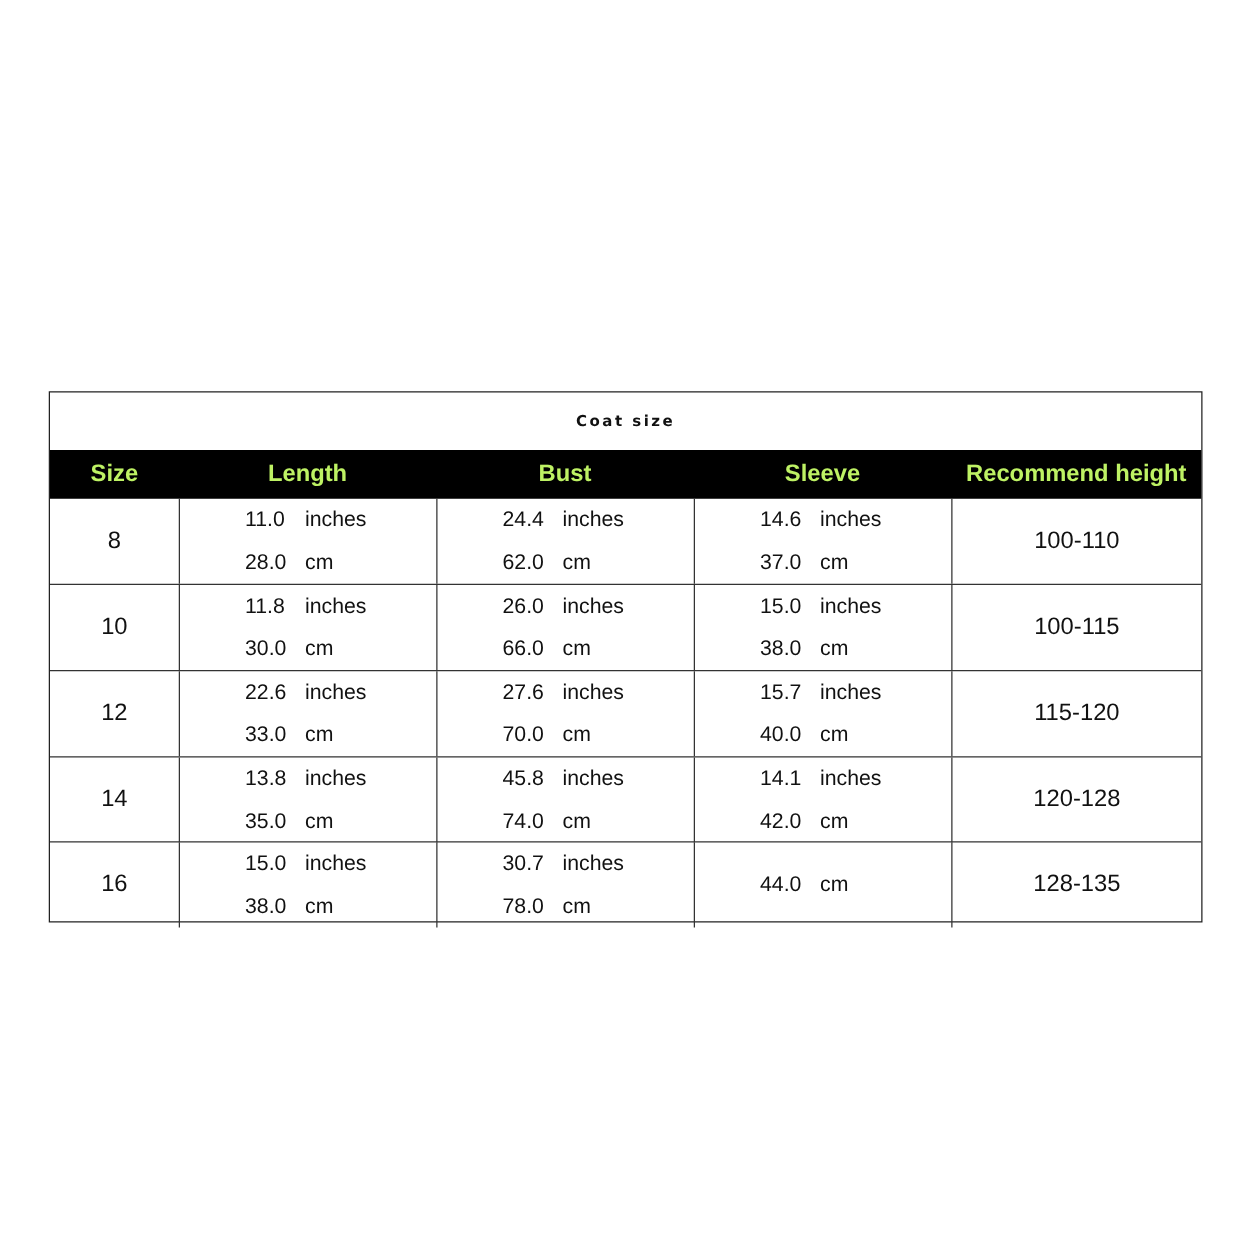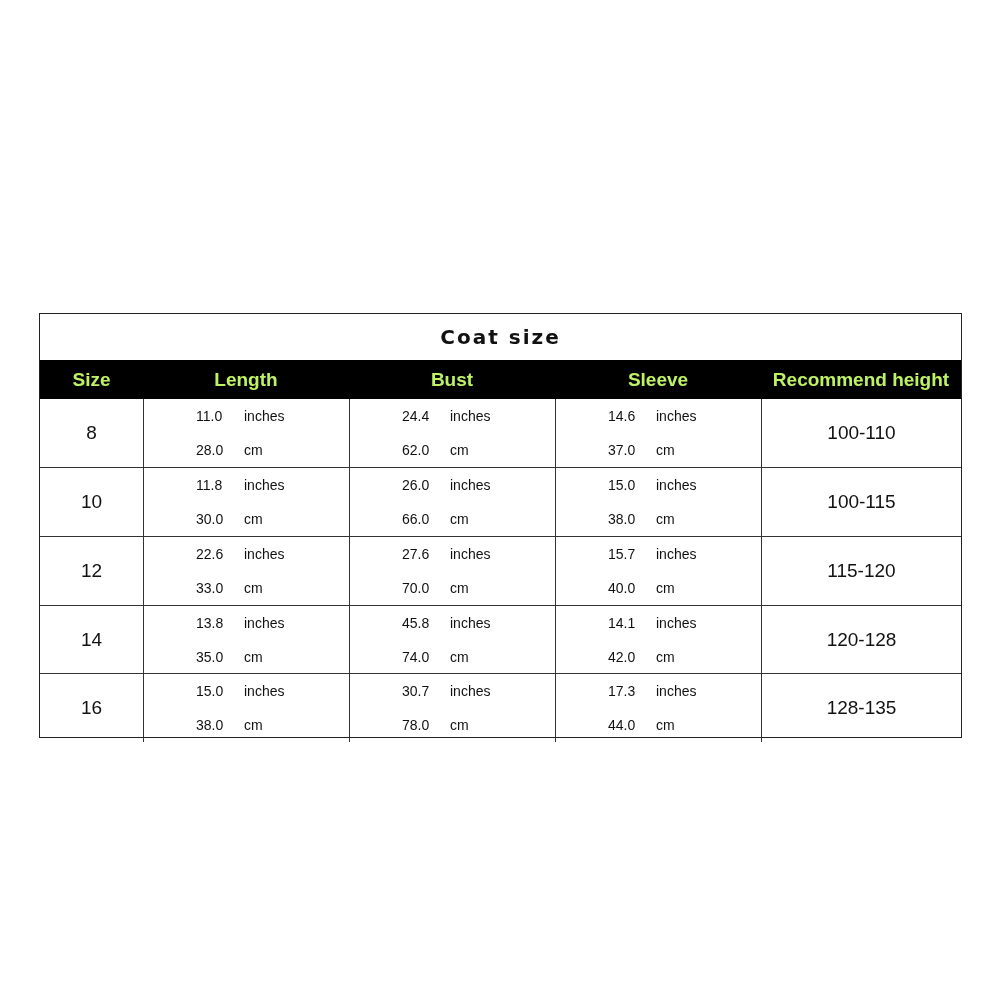--- a/index.html
+++ b/index.html
@@ -1,26 +1,26 @@
 <!DOCTYPE html>
 <html><head>
 <meta charset="utf-8">
 <style>
   html, body { margin: 0; padding: 0; background: #ffffff; }
   body { width: 1001px; height: 1001px; position: relative; overflow: hidden; font-family: "Liberation Sans", sans-serif; color: #111; }
   .table-wrap { position: absolute; left: 39px; top: 313px; width: 923px; height: 425px; box-sizing: border-box; border: 1.5px solid #222; }
-  .title-row { height: 46px; display: flex; align-items: center; justify-content: center; font-family: "DejaVu Sans", sans-serif; font-weight: bold; font-size: 20px; letter-spacing: 2px; color: #111; }
+  .title-row { height: 46px; display: flex; align-items: center; justify-content: center; font-family: "DejaVu Sans", sans-serif; font-weight: bold; font-size: 12px; letter-spacing: 2px; color: #111; }
   .header-row { height: 39px; background: #000; color: #bef264; display: grid; grid-template-columns: 103px 206px 206px 206px 1fr; font-weight: bold; font-size: 19px; }
   .header-row > div { display: flex; align-items: center; justify-content: center; white-space: nowrap; }
   .data-row { display: grid; grid-template-columns: 103px 206px 206px 206px 1fr; border-top: 1.5px solid #333; box-sizing: border-box; }
   .data-row:first-of-type { border-top: none; }
   .data-row > div { border-left: 1.5px solid #333; box-sizing: border-box; }
   .data-row > div:first-child { border-left: none; }
   .cell-center { display: flex; align-items: center; justify-content: center; font-size: 19px; }
-  .cell-measure { display: flex; flex-direction: column; justify-content: center; padding-left: 52px; font-size: 14px; line-height: 34px; }
+  .cell-measure { display: flex; flex-direction: column; justify-content: center; padding-left: 52px; font-size: 17px; line-height: 34px; }
   .cell-measure span.num { display: inline-block; min-width: 48px; }
   .rows { display: flex; flex-direction: column; }
   .r1 { height: 68px; } .r2 { height: 69px; } .r3 { height: 69px; } .r4 { height: 68px; } .r5 { height: 66px; }
 </style>
 </head>
 <body>
 
 <div class="table-wrap">
   <div class="title-row">Coat  size</div>
   <div class="header-row">
@@ -114,19 +114,18 @@
         <div><span class="num">15.0</span><span>inches</span></div>
         <div><span class="num">38.0</span><span>cm</span></div>
       </div>
 
       <div class="cell-measure">
         <div><span class="num">30.7</span><span>inches</span></div>
         <div><span class="num">78.0</span><span>cm</span></div>
       </div>
 
       <div class="cell-measure">
-        <div><span class="num">17.3</span><span>inches</span></div>
         <div><span class="num">44.0</span><span>cm</span></div>
       </div>
       <div class="cell-center">128-135</div>
       </div>
     </div>
 </div>
 
 </body></html>

